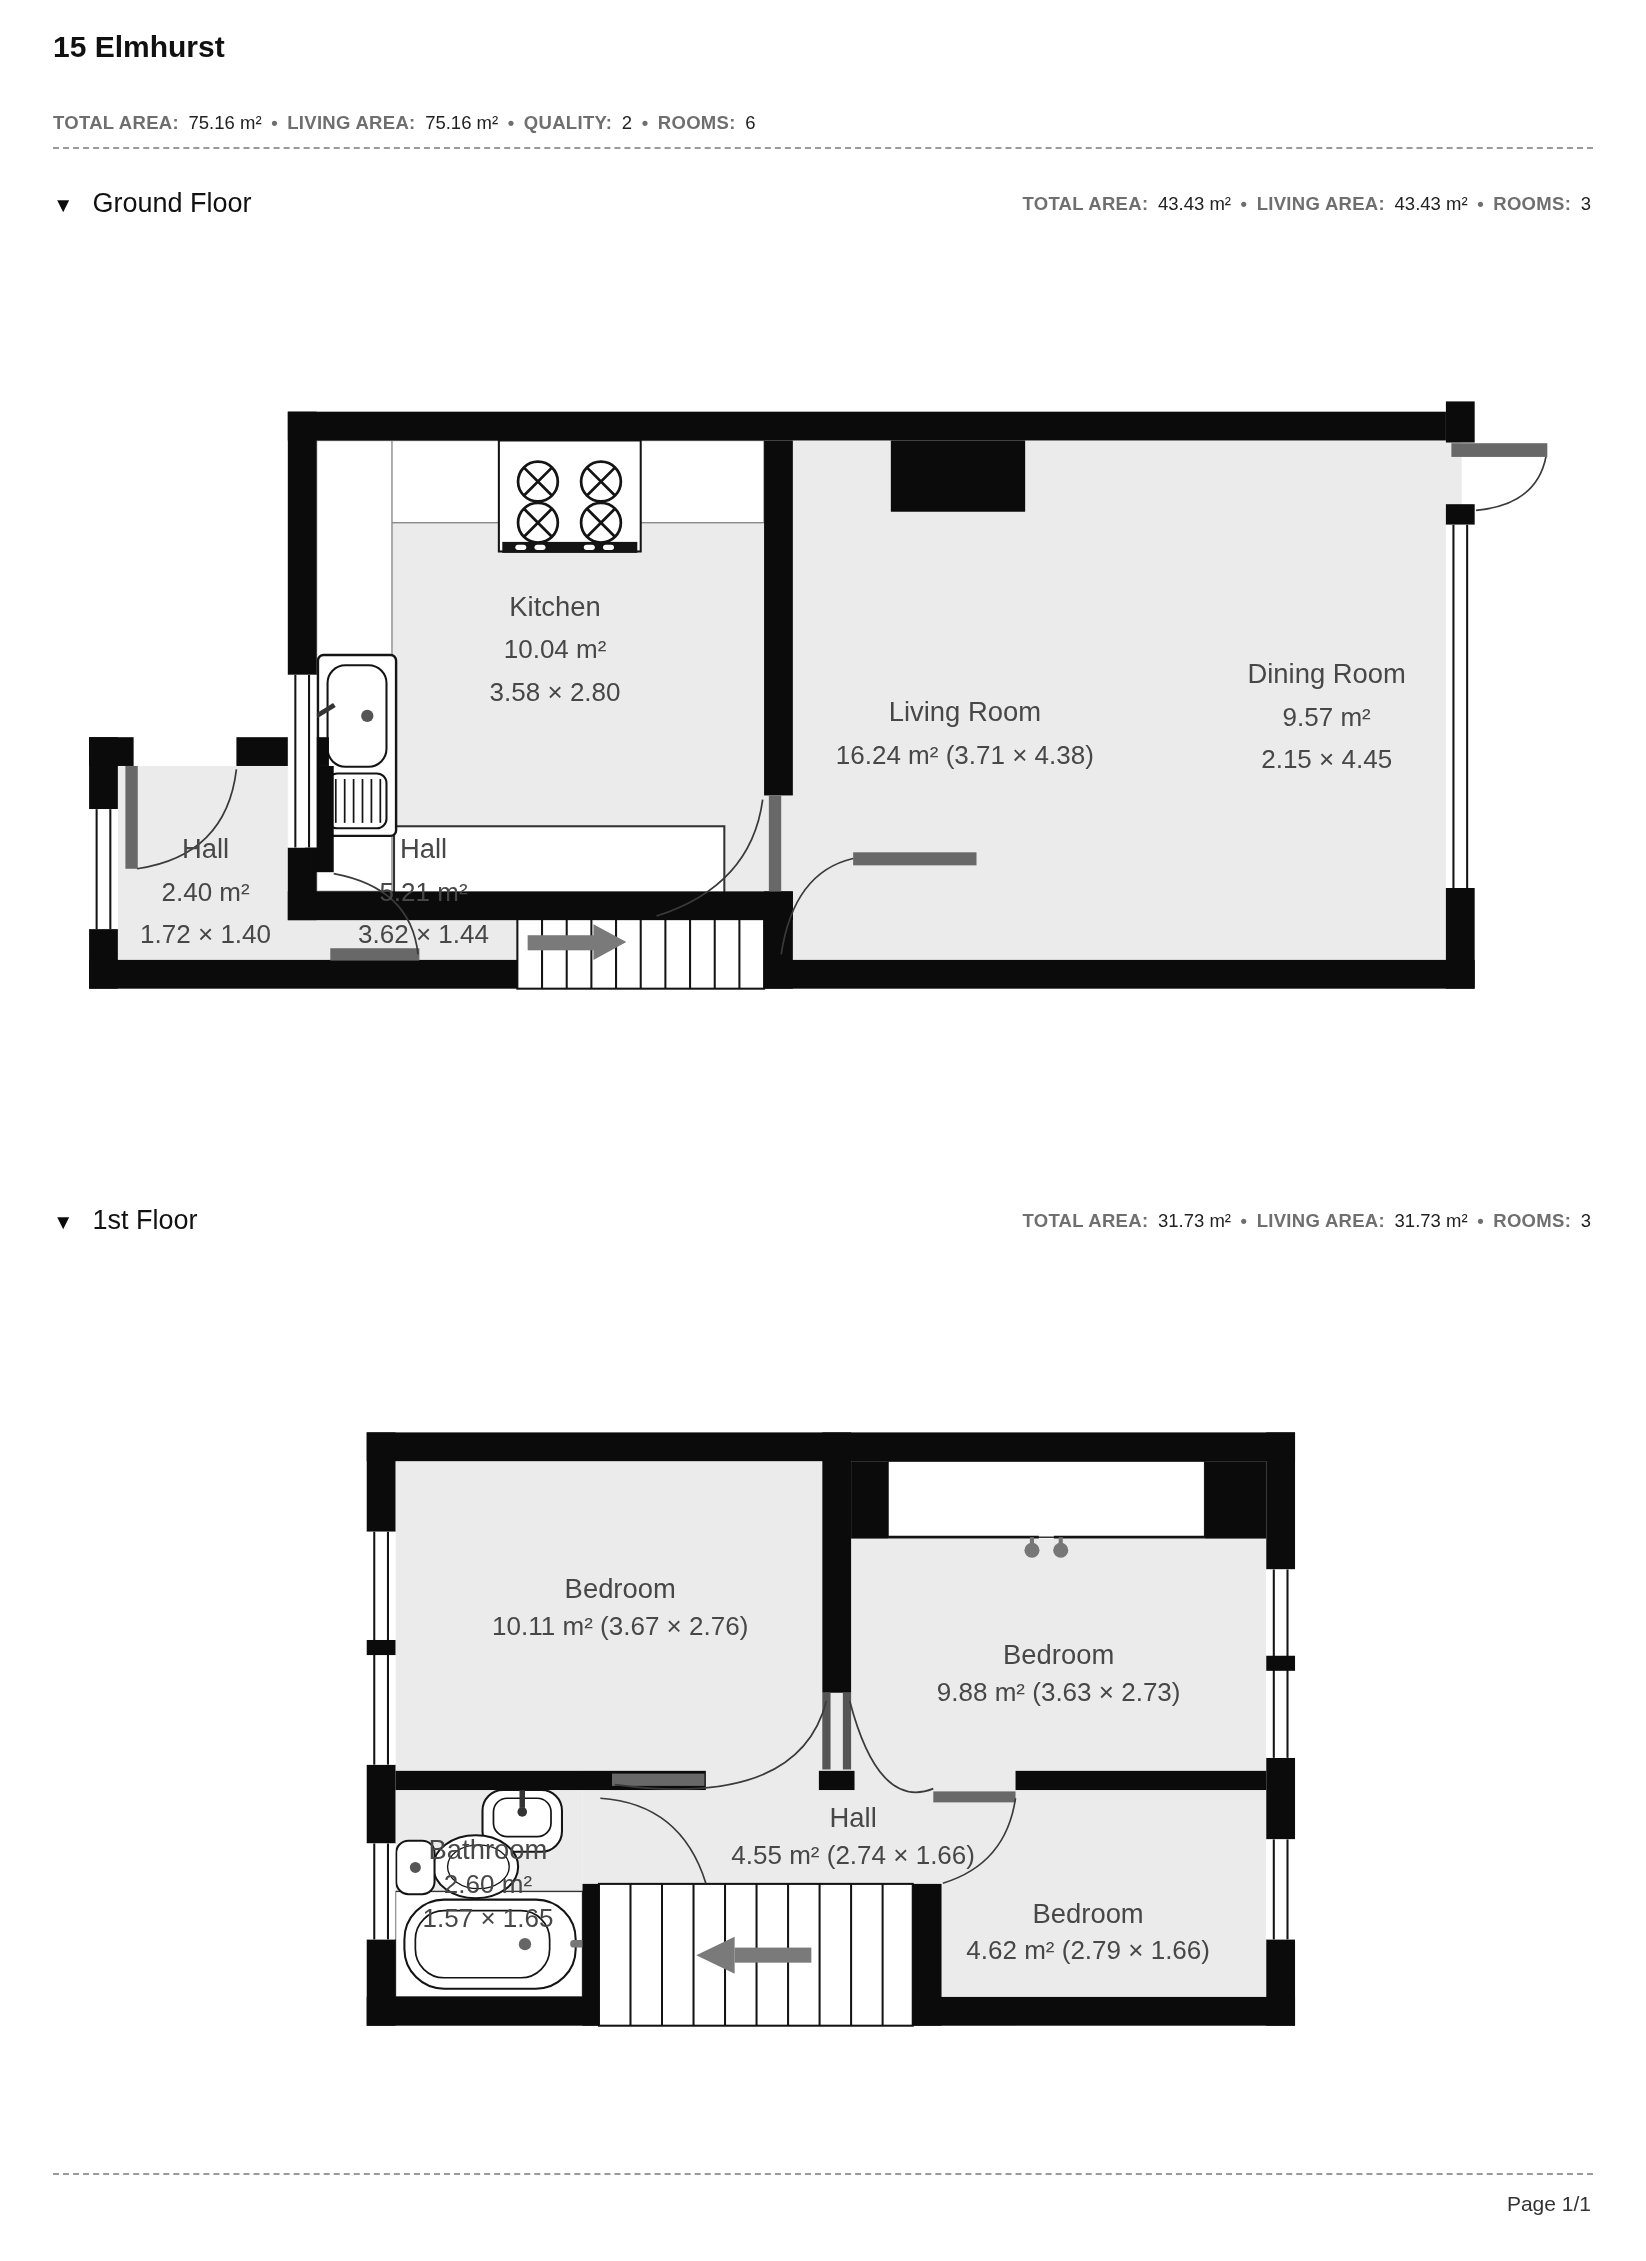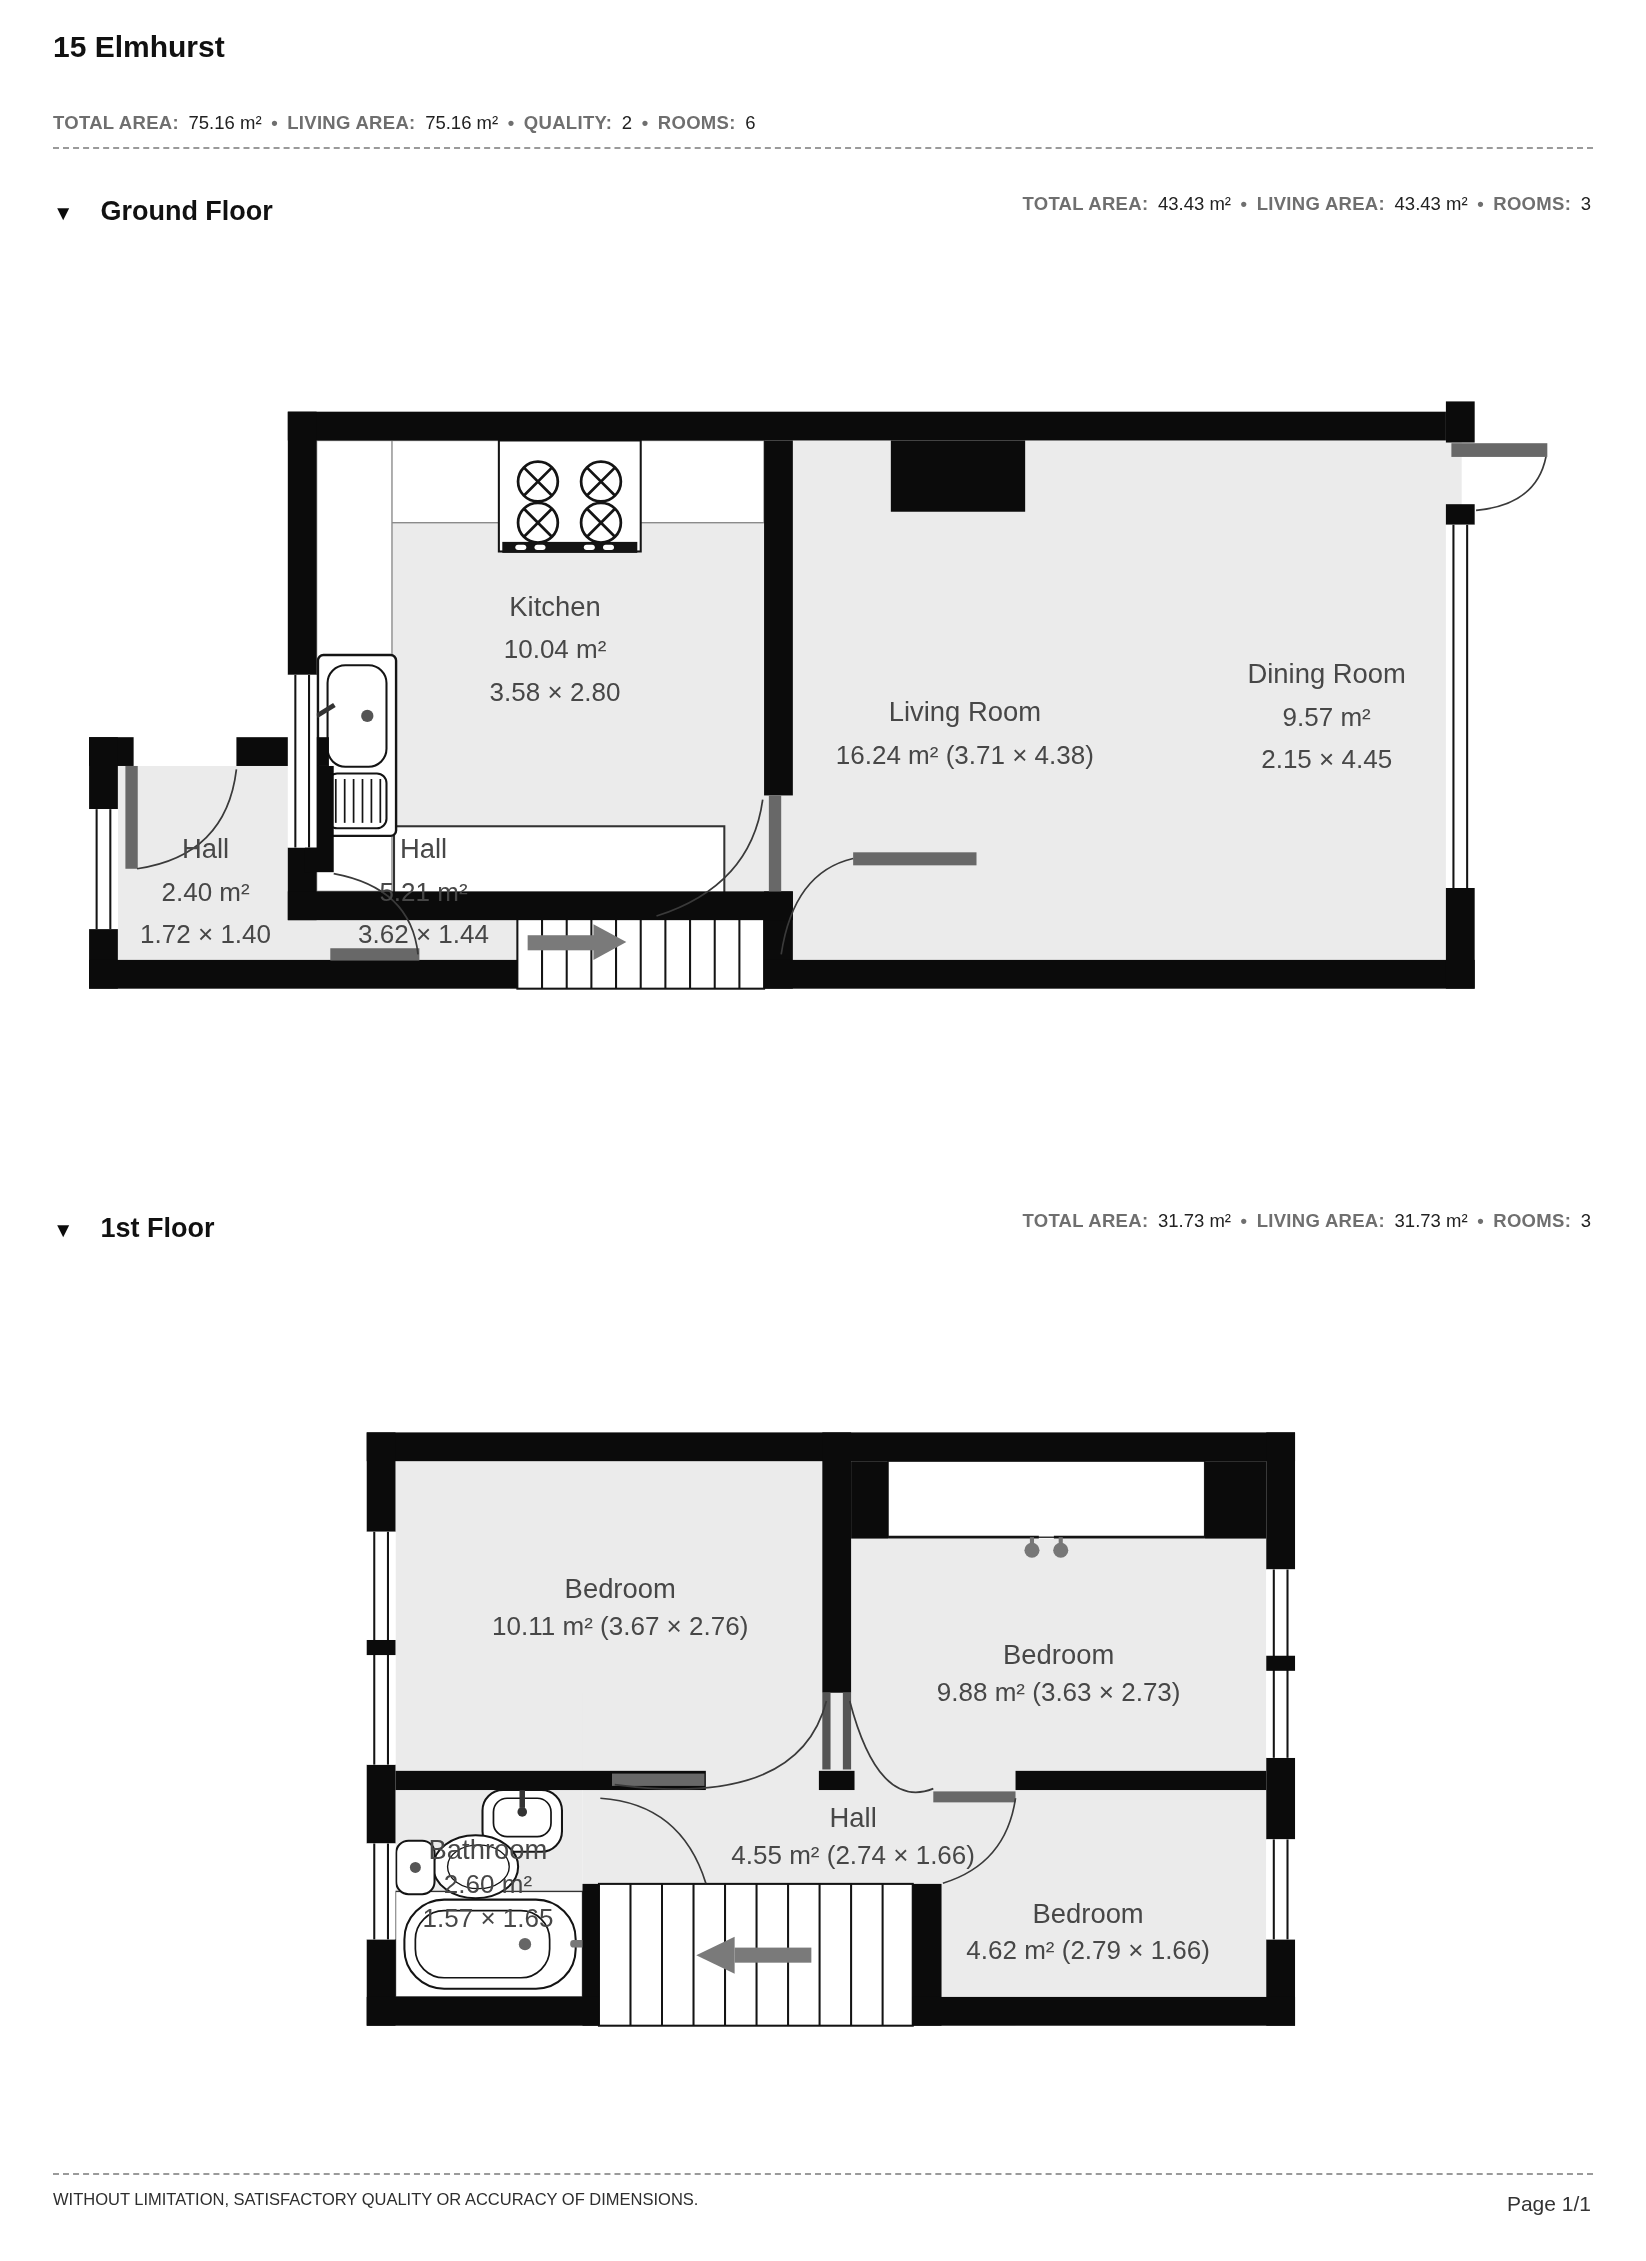--- a/index.html
+++ b/index.html
@@ -6,21 +6,21 @@
   .page{position:relative;width:1646px;height:2261px;background:#fff;font-family:"Liberation Sans",sans-serif;overflow:hidden;border-radius:26px;}
   .title{position:absolute;left:53px;top:9.6px;font-size:30px;font-weight:bold;color:#111;}
   .statline{position:absolute;display:flex;align-items:flex-start;gap:9.6px;font-size:18.5px;white-space:nowrap;}
   .statline .lbl{font-weight:bold;color:#6f6f6f;letter-spacing:0.3px;}
   .statline .val{color:#222;}
   .statline .dot{color:#6f6f6f;font-weight:bold;}
   .hdr-stats{left:53px;top:112px;}
   .dash{position:absolute;left:53px;right:53px;border-top:2.1px dashed #9a9a9a;}
   .floor-hdr{position:absolute;left:53px;display:flex;align-items:center;gap:15px;}
   .floor-hdr .tri{font-size:20.6px;color:#0b0b0b;transform:translateY(1.4px);}
-  .floor-hdr h2{margin:12px;font-size:27px;font-weight:bold;color:#111;}
+  .floor-hdr h2{margin:4px;font-size:27px;font-weight:normal;color:#111;}
   .fs-right{right:55px;left:auto;}
   .plan{position:absolute;left:0;}
   .footer-text{position:absolute;left:53px;top:2188px;font-size:16.5px;color:#2e2e2e;line-height:23px;max-width:1069px;}
   .page-label{position:absolute;right:55px;top:2192px;font-size:21px;color:#333;}
   svg text{font-family:"Liberation Sans",sans-serif;fill:#474747;}
   .rname{font-size:40px;}
   .rdim{font-size:38px;}
 </style>
 </head>
 <body>
@@ -332,18 +332,17 @@
       <text class="rdim" x="712" y="2762">2.60 m²</text>
       <text class="rdim" x="712" y="2812">1.57 × 1.65</text>
       <text class="rname" x="1588" y="2806">Bedroom</text>
       <text class="rdim" x="1588" y="2858">4.62 m² (2.79 × 1.66)</text>
     </g>
   </svg>
 
   <div class="dash" style="top:2173px;"></div>
 
   <div class="footer-text">
-    <div>WITHOUT LIMITATION, SATISFACTORY QUALITY OR ACCURACY OF DIMENSIONS.</div>
   </div>
   <div class="page-label">Page 1/1</div>
 
 </div>
 
 
 </body></html>

